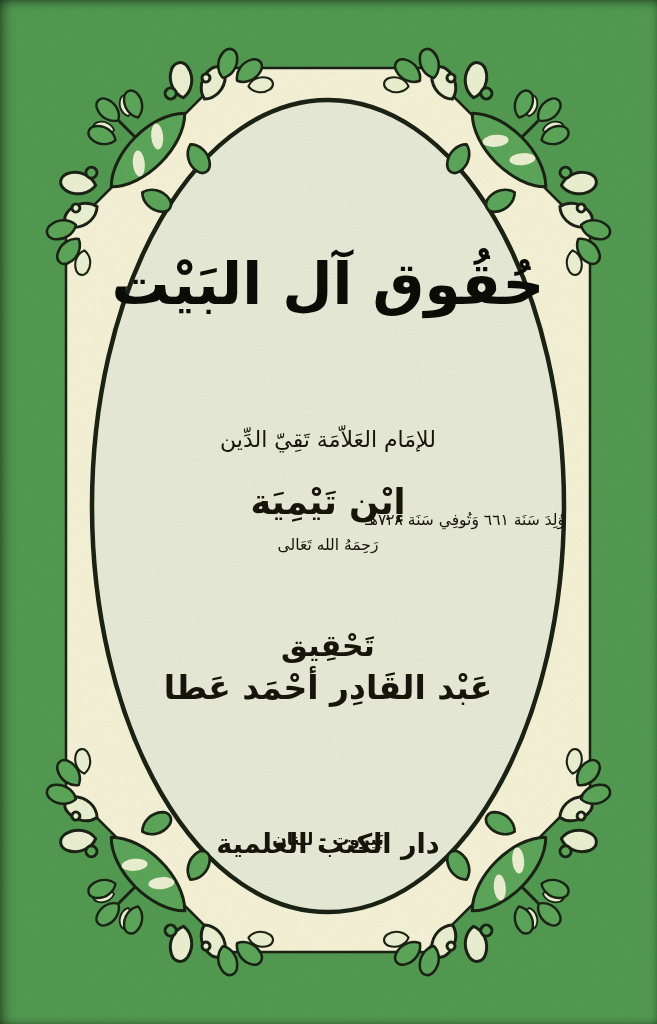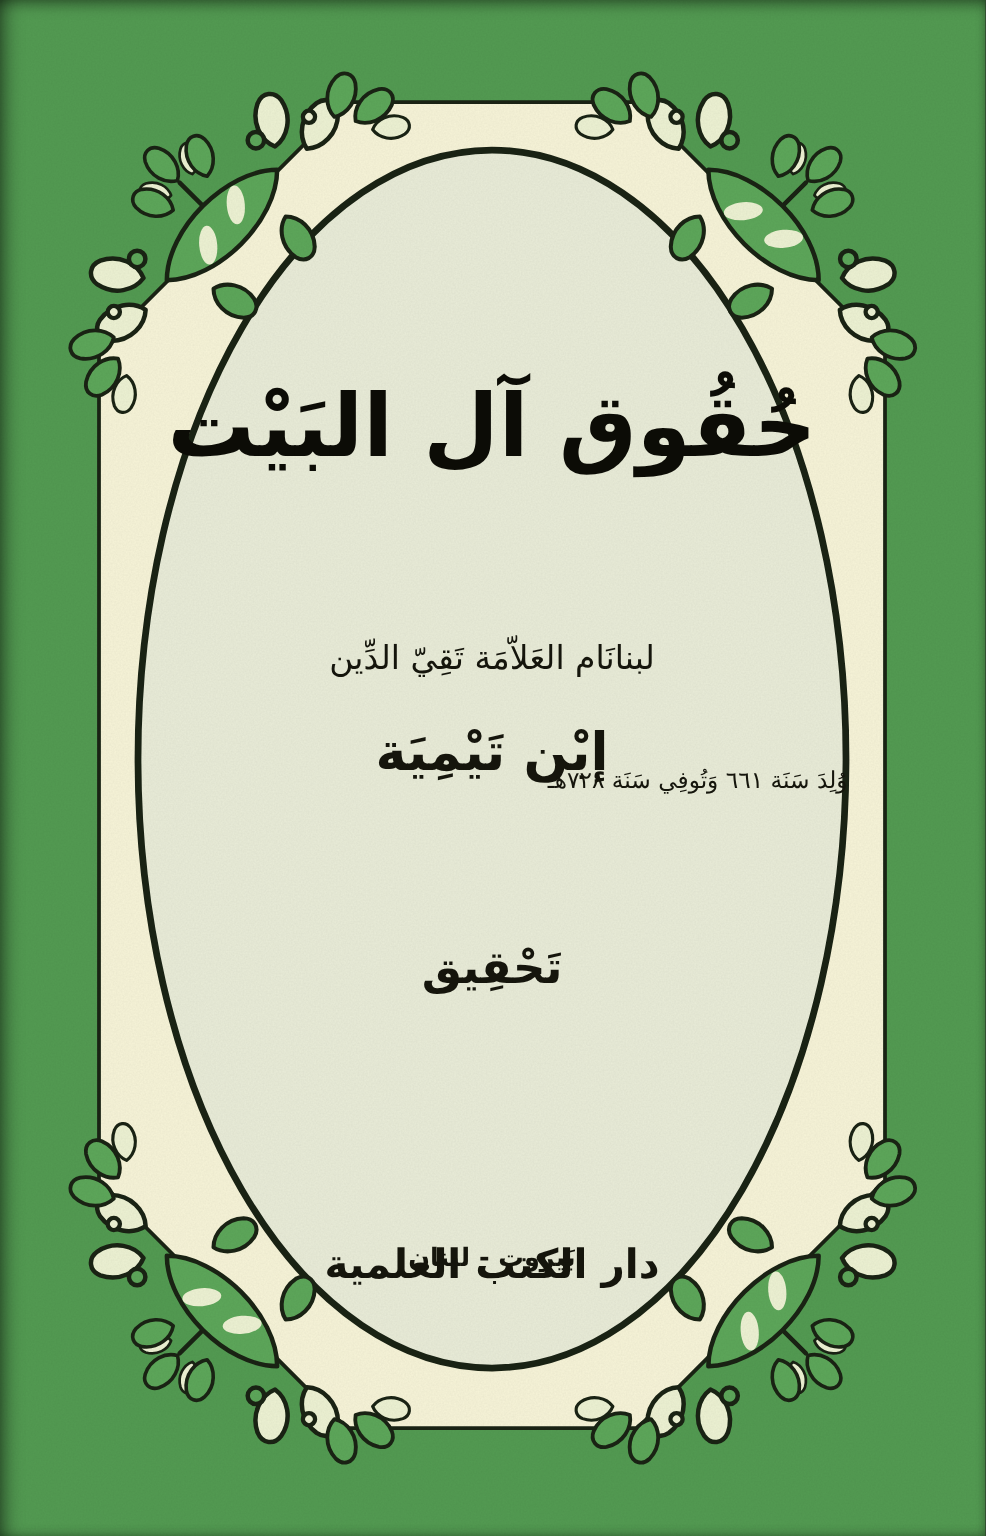--- a/index.html
+++ b/index.html
@@ -100,22 +100,24 @@
     <use href="#ornament" transform="translate(148,150) rotate(-45)"></use>
     <use href="#ornament" transform="translate(509,150) rotate(45)"></use>
     <use href="#ornament" transform="translate(509,874) rotate(135)"></use>
     <use href="#ornament" transform="translate(148,874) rotate(225)"></use>
 
     <rect width="657" height="1024" filter="url(#paper-noise)"></rect>
   </svg>
 
   <div id="text-layer">
     <div class="tx title">حُقُوق آل البَيْت</div>
-    <div class="tx author-line">لبنانَام العَلاّمَة تَقِيّ الدِّين</div>
+    <div class="tx author-line">للإمَام العَلاّمَة تَقِيّ الدِّين</div>
     <div class="tx author-name">إبْن تَيْمِيَة</div>
     <div class="tx life-dates">وُلِدَ سَنَة ٦٦١ وَتُوفِي سَنَة ٧٢٨هـ</div>
+    <div class="tx mercy-line">رَحِمَهُ الله تَعَالى</div>
     <div class="tx editor-label">تَحْقِيق</div>
+    <div class="tx editor-name">عَبْد القَادِر أحْمَد عَطا</div>
     <div class="tx publisher">دار الكتب العلمية</div>
     <div class="tx pub-city">بَيروت - لبنان</div>
   </div>
 
   <div id="edge-vignette"></div>
 </div>
 
 </body></html>

